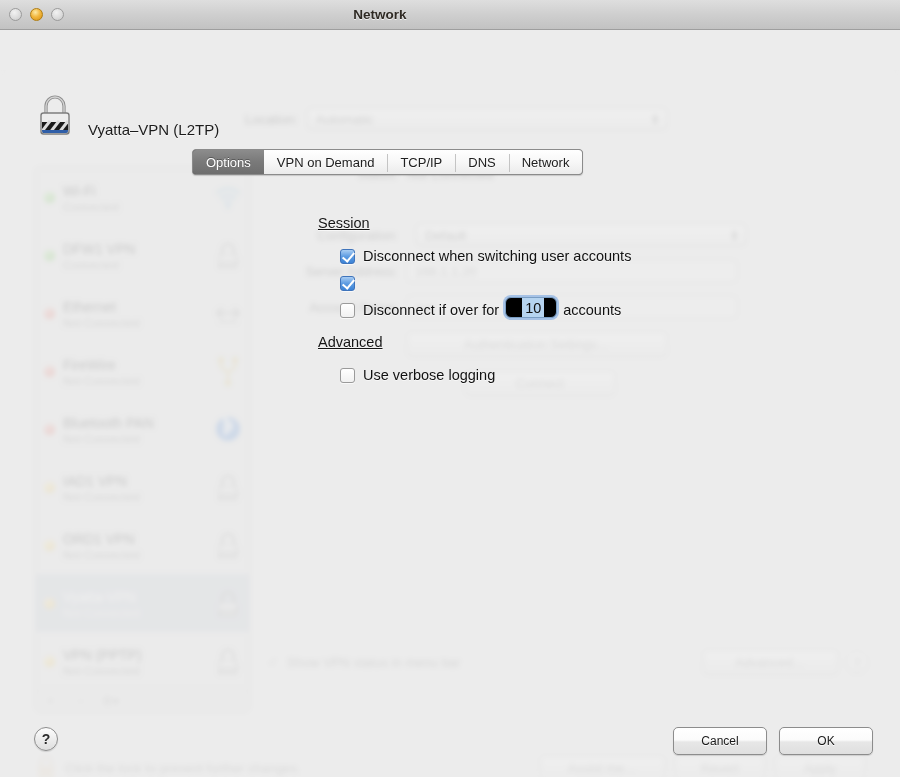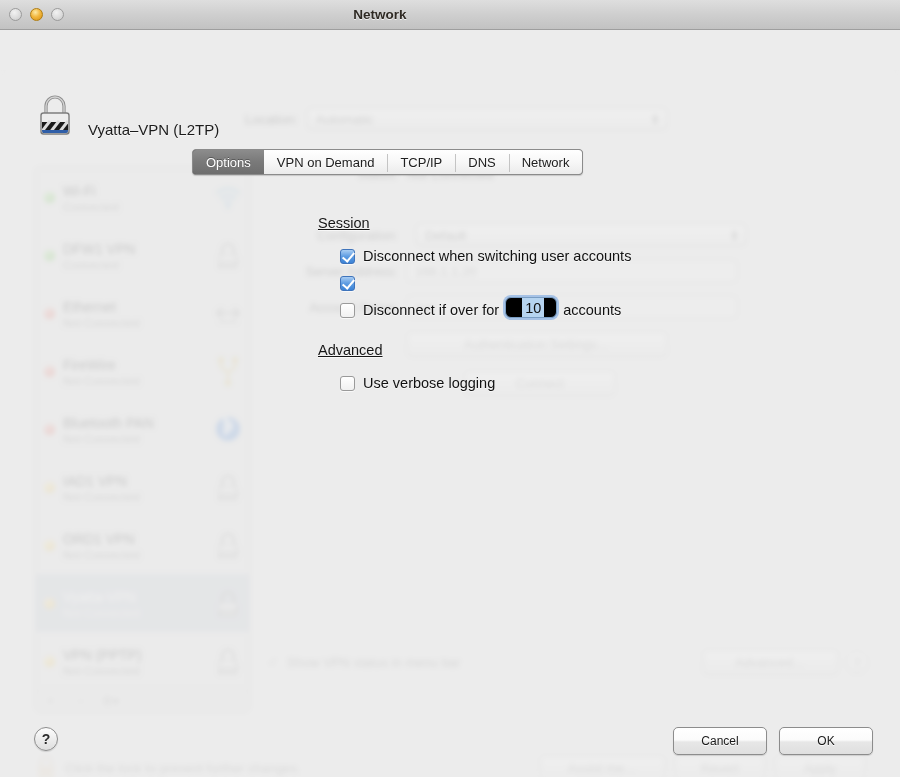--- a/index.html
+++ b/index.html
@@ -330,21 +330,21 @@
   }
   .idle-field .sel {
     margin-left: 16px;
     background: #b6d4f0;
     color: #101010;
     font-size: 14.5px;
     padding: 0 3px;
     height: 100%;
     display: flex; align-items: center;
   }
-  .adv-title { margin-top: 24px; }
+  .adv-title { margin-top: 16px; }
 
   
   .help-btn {
     position: absolute; left: 34px; bottom: 26px;
     width: 24px; height: 24px; border-radius: 50%;
     border: 1px solid #8d8d8d;
     background: linear-gradient(to bottom, #fdfdfd 0%, #ededed 50%, #dedede 100%);
     display: flex; align-items: center; justify-content: center;
     font-size: 14px; font-weight: bold; color: #2b2b2b;
     box-shadow: 0 1px 1px rgba(0,0,0,.12);

